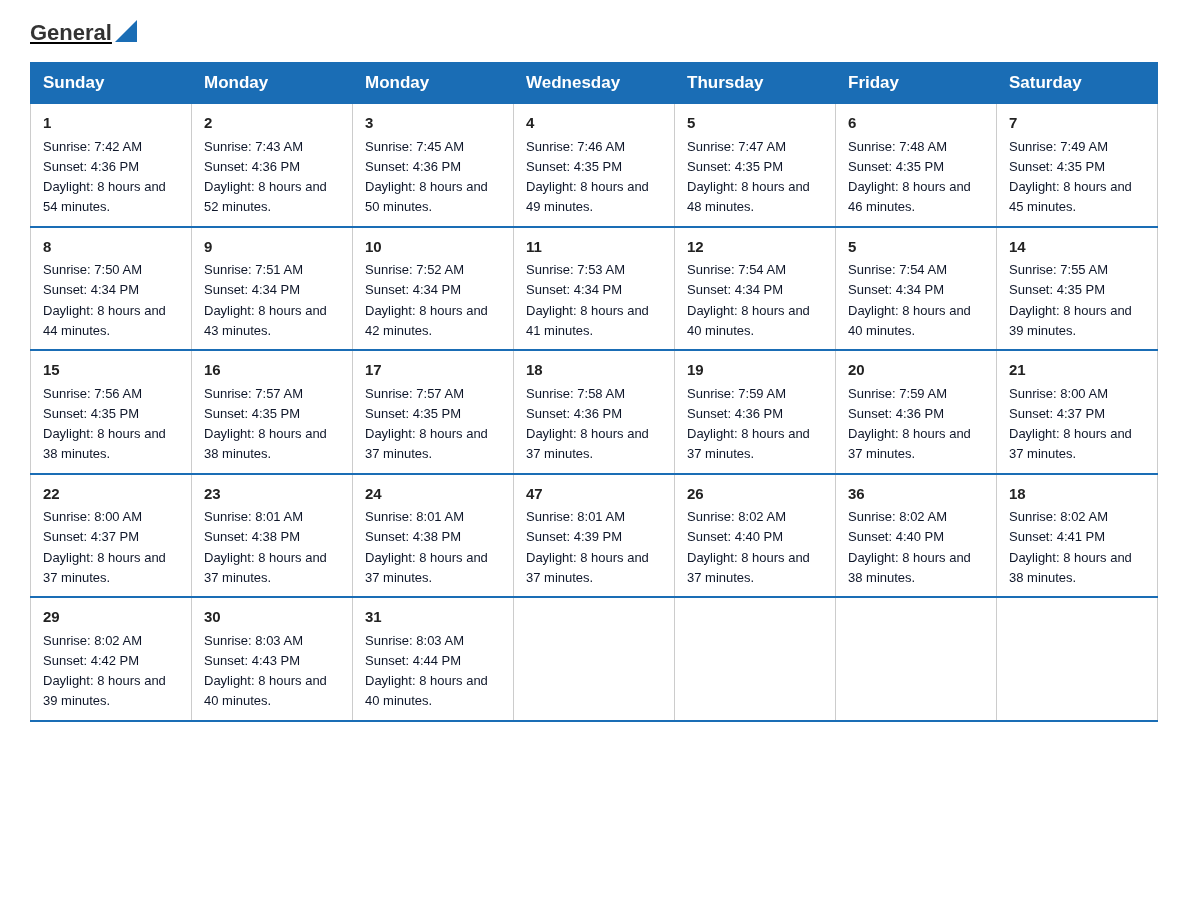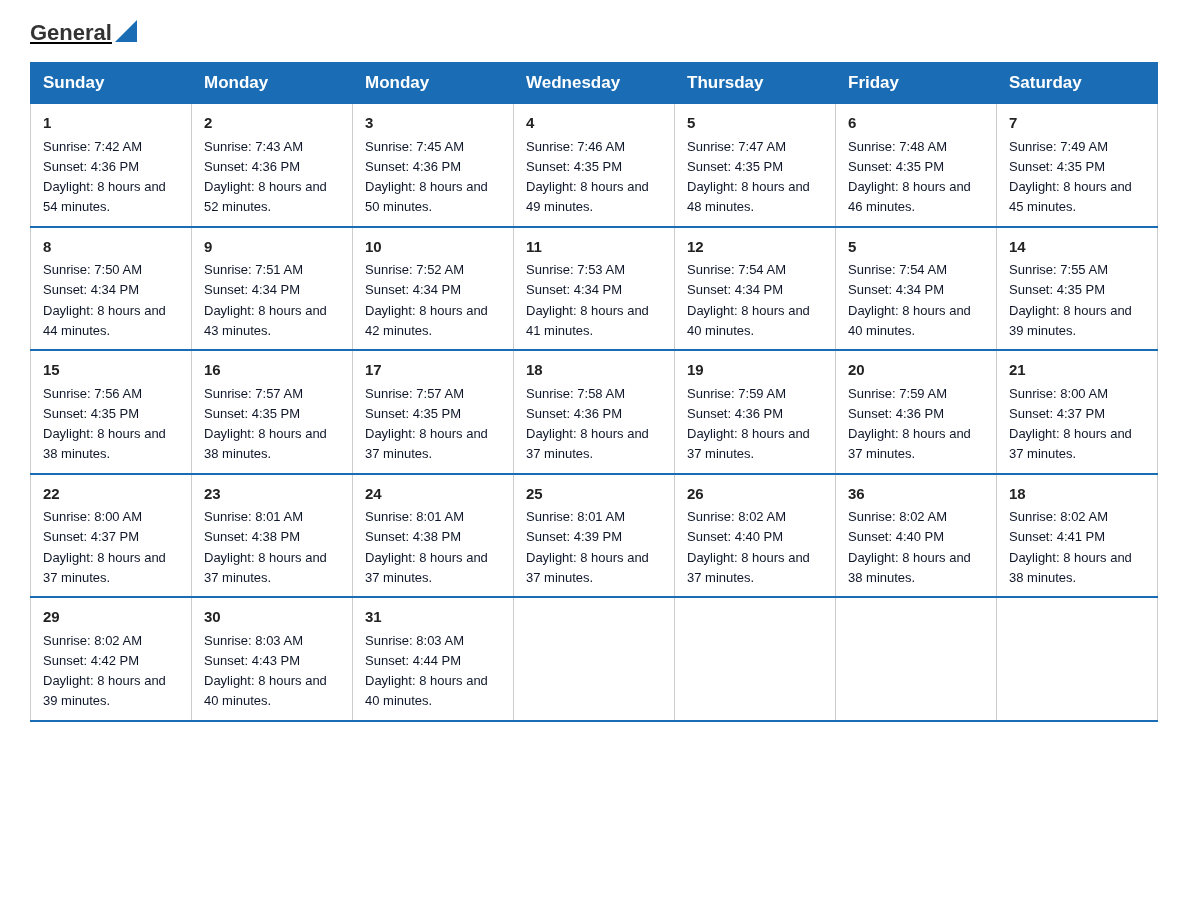--- a/index.html
+++ b/index.html
@@ -159,21 +159,21 @@
         <td><span class="day-number">21</span>
 <span class="day-info">Sunrise: 8:00 AM<br>Sunset: 4:37 PM<br>Daylight: 8 hours and 37 minutes.</span></td>
       </tr>
       <tr>
         <td><span class="day-number">22</span>
 <span class="day-info">Sunrise: 8:00 AM<br>Sunset: 4:37 PM<br>Daylight: 8 hours and 37 minutes.</span></td>
         <td><span class="day-number">23</span>
 <span class="day-info">Sunrise: 8:01 AM<br>Sunset: 4:38 PM<br>Daylight: 8 hours and 37 minutes.</span></td>
         <td><span class="day-number">24</span>
 <span class="day-info">Sunrise: 8:01 AM<br>Sunset: 4:38 PM<br>Daylight: 8 hours and 37 minutes.</span></td>
-        <td><span class="day-number">25</span>
+        <td><span class="day-number">47</span>
 <span class="day-info">Sunrise: 8:01 AM<br>Sunset: 4:39 PM<br>Daylight: 8 hours and 37 minutes.</span></td>
         <td><span class="day-number">26</span>
 <span class="day-info">Sunrise: 8:02 AM<br>Sunset: 4:40 PM<br>Daylight: 8 hours and 37 minutes.</span></td>
         <td><span class="day-number">36</span>
 <span class="day-info">Sunrise: 8:02 AM<br>Sunset: 4:40 PM<br>Daylight: 8 hours and 38 minutes.</span></td>
         <td><span class="day-number">18</span>
 <span class="day-info">Sunrise: 8:02 AM<br>Sunset: 4:41 PM<br>Daylight: 8 hours and 38 minutes.</span></td>
       </tr>
       <tr>
         <td><span class="day-number">29</span>

